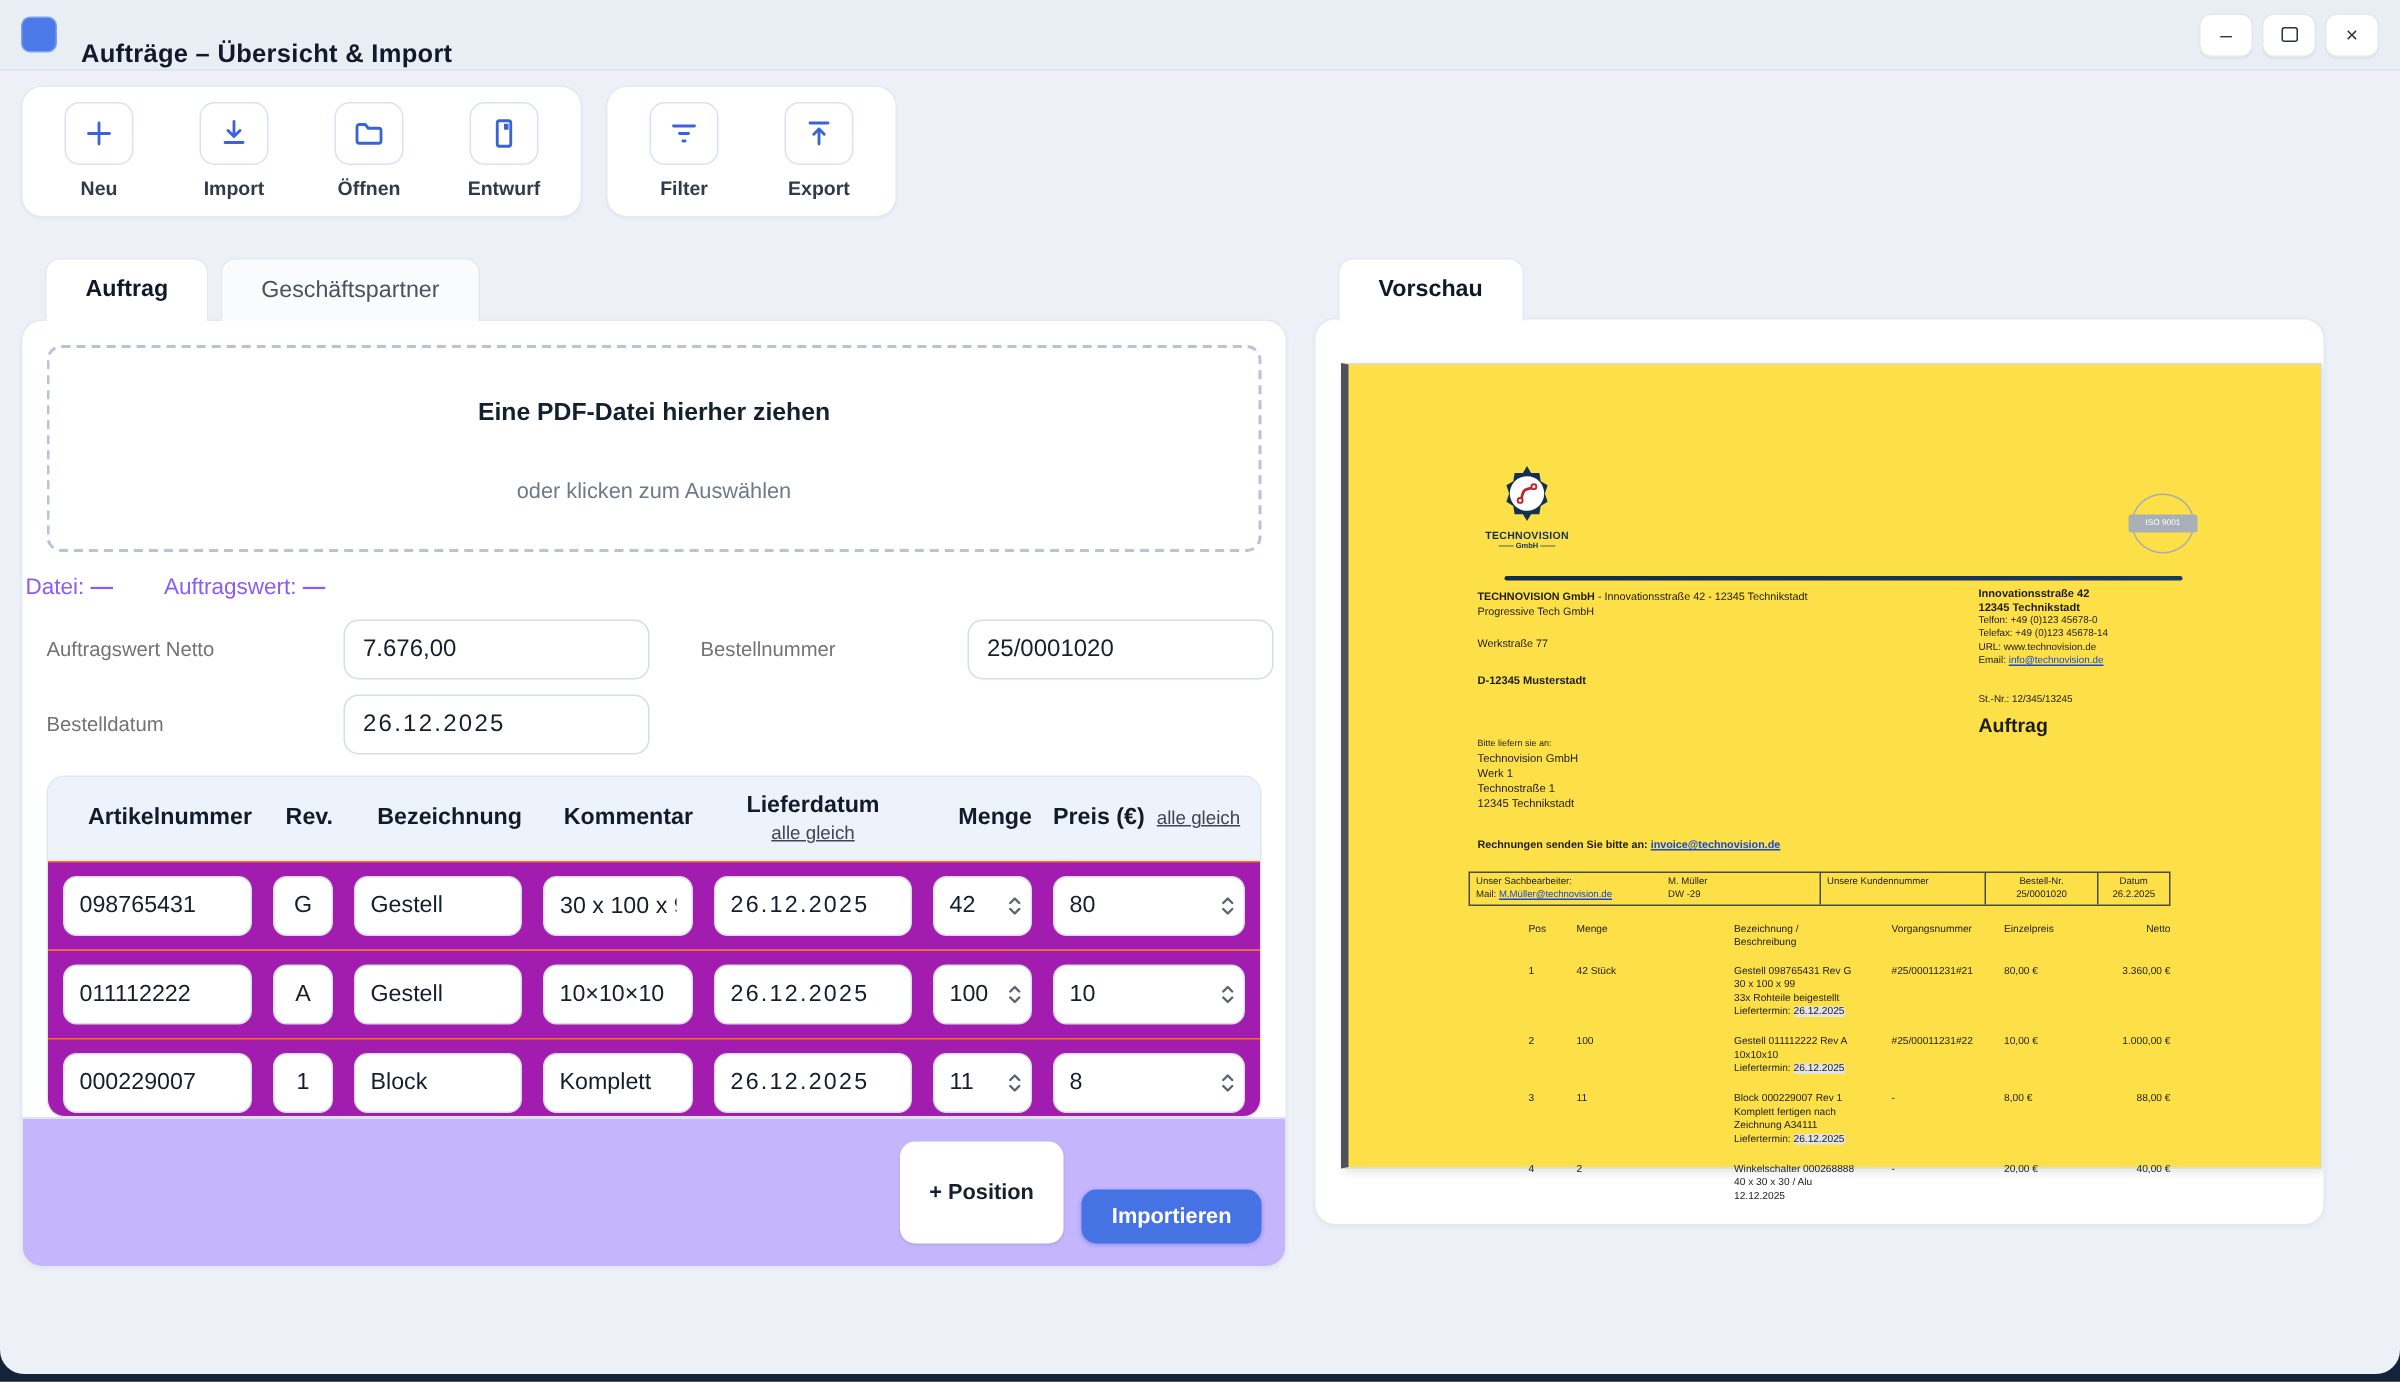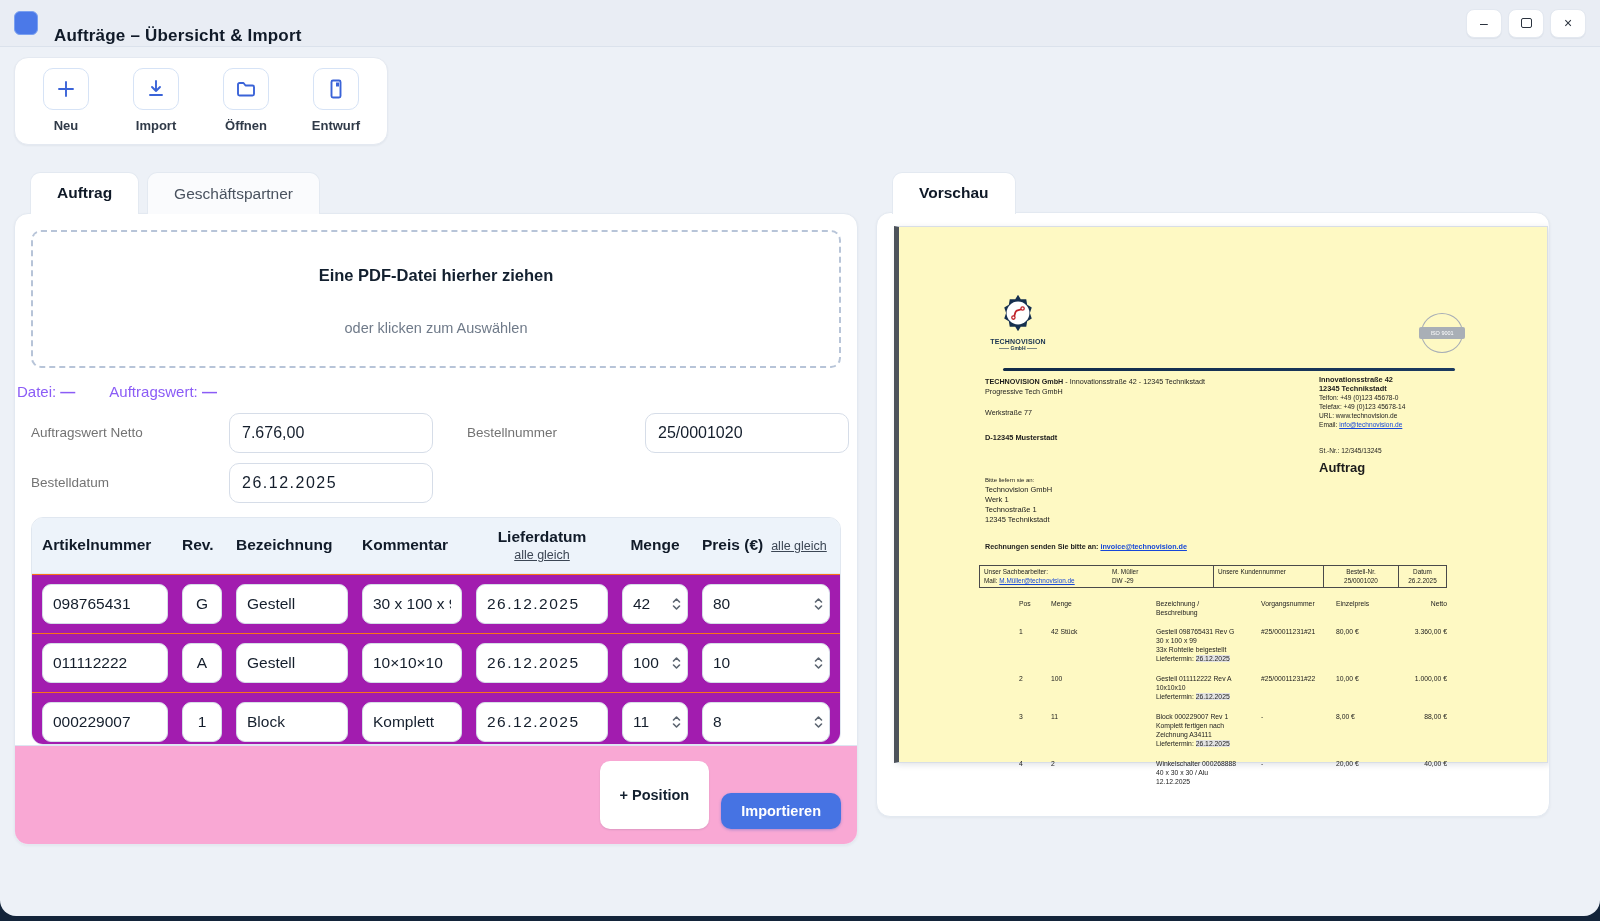--- a/index.html
+++ b/index.html
@@ -39,43 +39,43 @@
   .file-row b { font-weight:700; }
   .form-grid { margin:13px 16px 0; display:grid; grid-template-columns:198px 204px 212px 204px; row-gap:10px; align-items:center; }
   .f-label { font-size:13.5px; color:#737373; }
   .f-input { height:40px; width:100%; border:1px solid #d6dde8; border-radius:10px; background:#fff; font-family:"Liberation Sans",sans-serif; font-size:16px; color:#141e2c; padding:0 12px; outline:none; }
   .date-input { letter-spacing:1.5px; }
 
   
   .pos-table { margin:14px 16px 0; border:1px solid #e0e7f0; border-radius:12px; overflow:hidden; }
   .pt-grid { display:grid; grid-template-columns:126px 40px 112px 100px 132px 66px 1fr; column-gap:14px; align-items:center; padding:8px 10px; }
   .pt-head { background:#edf3fa; border-bottom:1px solid #e0e7f0; min-height:56px; }
-  .pt-head .h { font-size:15.5px; font-weight:700; color:#111b29; }
+  .pt-head .h { font-size:15.5px; font-weight:700; color:#111b29;text-align:right; }
   .h-center { text-align:center; }
   .link-small { font-size:12.5px; color:#3c4654; text-decoration:underline; cursor:pointer; font-weight:400; }
   .h-stack { display:flex; flex-direction:column; align-items:center; gap:2px; }
   .h-inline { display:flex; align-items:baseline; gap:8px; }
   .pt-row { border-top:1px solid #f97316; min-height:59px; background:#a21caf; }
   .pt-row:first-of-type { border-top:none; }
   .cell-input { height:40px; width:100%; border:1px solid #d6dde8; border-radius:9px; font-family:"Liberation Sans",sans-serif; font-size:15.5px; color:#141e2c; padding:0 10px; outline:none; background:#fff; }
   .rev { text-align:center; padding:0 2px; }
   .num-wrap { position:relative; }
   .num-wrap .cell-input { padding-right:24px; }
   .stepper { position:absolute; right:7px; top:50%; transform:translateY(-50%); display:flex; flex-direction:column; align-items:center; gap:1px; cursor:pointer; }
   .stepper svg { stroke:#5b6470; fill:none; stroke-width:1.6; stroke-linecap:round; stroke-linejoin:round; }
 
   
-  .panel-footer { margin-top:auto; background:#f9a8d4; border-top:1px solid #dde5f1; padding:15px 16px; display:flex; justify-content:flex-end; gap:12px; }
+  .panel-footer { margin-top:auto; background:#c4b5fd; border-top:1px solid #dde5f1; padding:15px 16px; display:flex; justify-content:flex-end; gap:12px; }
   .btn { border:none; border-radius:10px; font-family:"Liberation Sans",sans-serif; font-size:14.5px; font-weight:700; padding:10px 20px; cursor:pointer; }
   .btn-light { background:#fff; color:#13202f; box-shadow:0 1px 2px rgba(20,35,60,.12); }
   .btn-primary { background:#4673e3; color:#fff; box-shadow:0 1px 3px rgba(40,80,190,.35);margin-top:32px; }
 
   
   .pdf-wrap { position:relative; flex:1; }
-  .pdf-page { position:absolute; left:17px; top:13px; width:654px; height:537px; background:#fef9c3; border:1px solid #d8dee6; border-left:5px solid #4d525a; box-shadow:2px 2px 6px rgba(20,35,60,.12); font-size:7.5px; color:#1c1c1c; }
+  .pdf-page { position:absolute; left:17px; top:29px; width:654px; height:537px; background:#fde047; border:1px solid #d8dee6; border-left:5px solid #4d525a; box-shadow:2px 2px 6px rgba(20,35,60,.12); font-size:7.5px; color:#1c1c1c; }
   .pdf-page .abs { position:absolute; }
   .pdf-sm { font-size:6.6px; line-height:9px; }
   .pdf-xs { font-size:6px; }
   .pdf-b { font-weight:700; }
   .pdf-link { color:#1647d8; text-decoration:underline; }
   .rule { position:absolute; left:104px; top:141px; width:452px; height:3px; background:linear-gradient(90deg,#122b49,#1b3a60); border-radius:2px; }
   .logo-box { position:absolute; left:84px; top:64px; width:70px; text-align:center; }
   .logo-name { font-size:7px; font-weight:700; color:#16304f; letter-spacing:.2px; margin-top:1px; }
   .logo-sub { font-size:5px; font-weight:700; color:#16304f; }
   .logo-sub::before,.logo-sub::after { content:"—— "; color:#16304f; }
@@ -144,20 +144,38 @@
       <div class="tool">
         <div class="tool-icon">
           <svg width="24" height="24" viewBox="0 0 24 24">
               <rect x="7.5" y="3.5" width="9" height="17" rx="1.5"></rect>
               <rect x="12" y="5.5" width="3" height="4" fill="#3a63d8" stroke="none"></rect>
             </svg>
         </div>
         <div class="tool-label">Entwurf</div>
       </div>
     </div>
+    <div class="tool-card">
+      <div class="tool">
+        <div class="tool-icon">
+          <svg width="24" height="24" viewBox="0 0 24 24">
+              <path d="M5 7h14M9 12h6M11.3 17h1.4"></path>
+            </svg>
+        </div>
+        <div class="tool-label">Filter</div>
+      </div>
+      <div class="tool">
+        <div class="tool-icon">
+          <svg width="24" height="24" viewBox="0 0 24 24">
+              <path d="M6 5h12M12 19V9M8.5 12.5L12 9l3.5 3.5"></path>
+            </svg>
+        </div>
+        <div class="tool-label">Export</div>
+      </div>
+    </div>
   </div>
 
   <div class="panel panel-left">
     <div class="tabs">
       <div class="tab active">Auftrag</div>
       <div class="tab">Geschäftspartner</div>
     </div>
     <div class="panel-body">
 
       <div class="dropzone">

